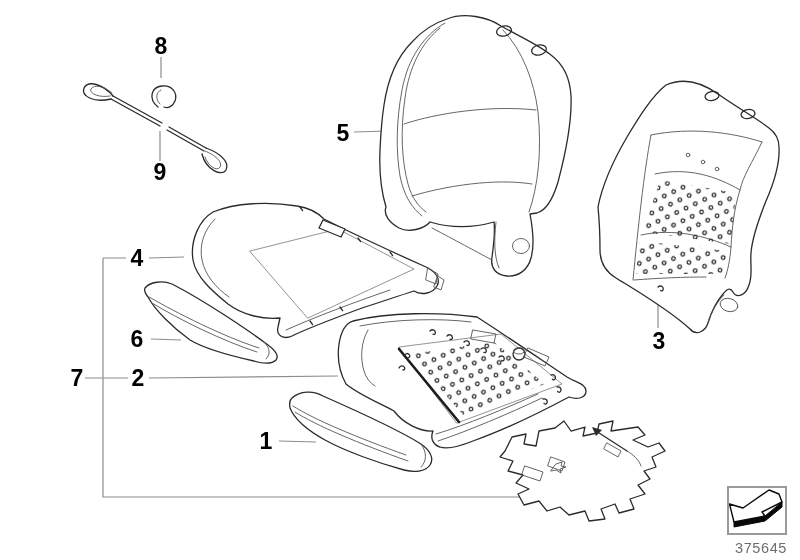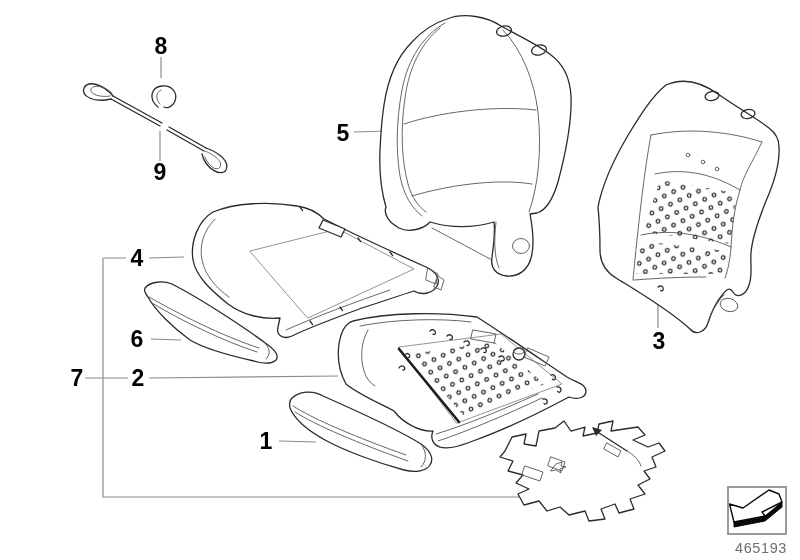--- a/index.html
+++ b/index.html
@@ -206,15 +206,15 @@
 <div class="callout" style="left:161px;top:46px">8</div>
 <div class="callout" style="left:160px;top:172px">9</div>
 
 <div class="abox">
   <svg width="56" height="45" viewBox="0 0 56 45">
     <polygon points="5,34 36,28 53,14 53,19 36,33 5,39" fill="#0a0a0a" stroke="#0a0a0a" stroke-width="1"></polygon>
     <polygon points="5,34 0.5,16 14,20 40,2 50,6 53,14 33,24 36,28" fill="#fff" stroke="#0a0a0a" stroke-width="1.4" stroke-linejoin="round"></polygon>
   </svg>
 </div>
 
-<div class="pn">465193</div>
+<div class="pn">375645</div>
 
 </div>
 
 </body></html>

